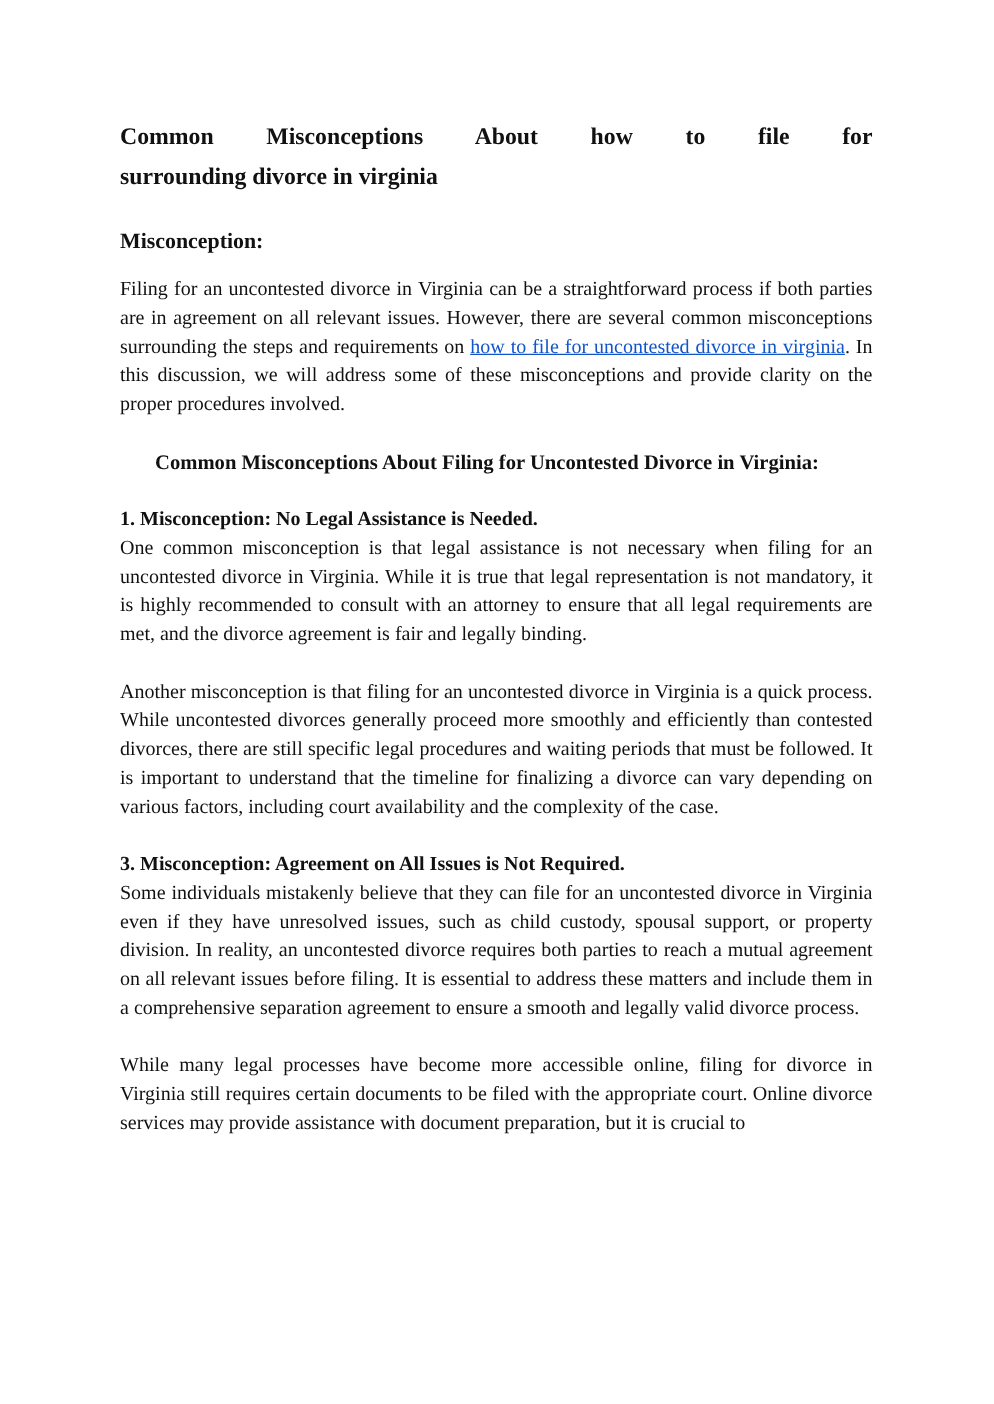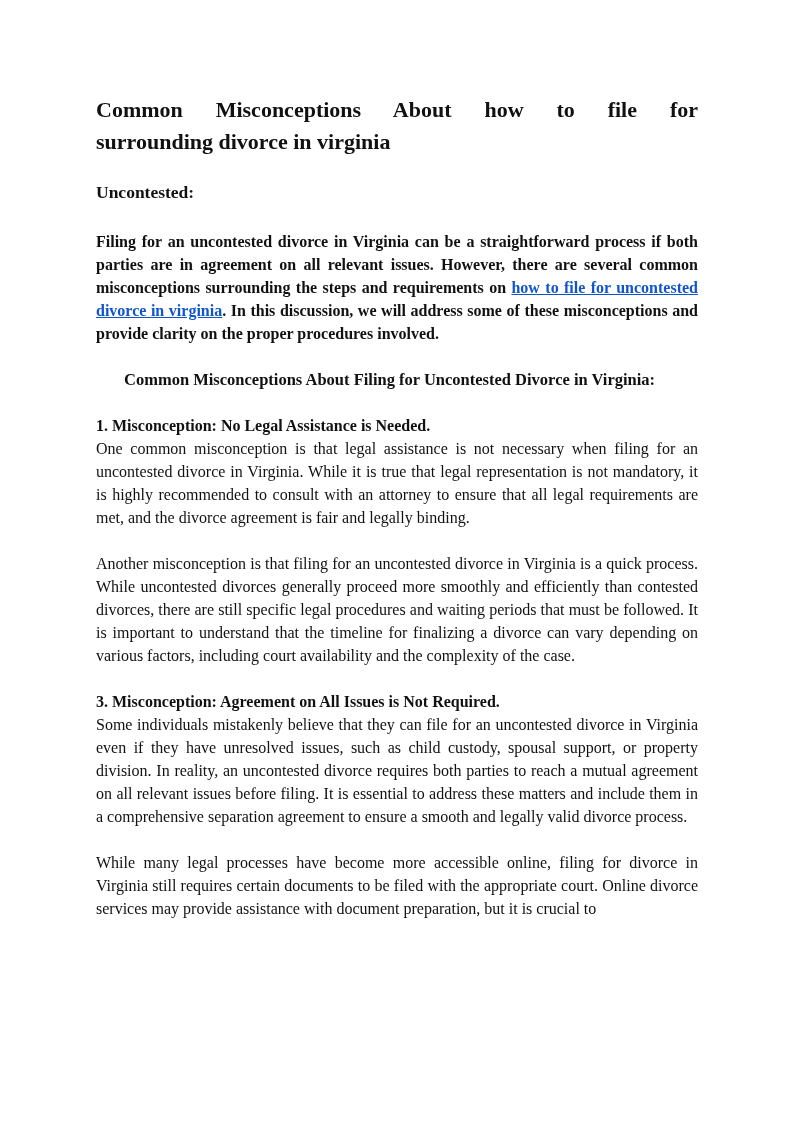--- a/index.html
+++ b/index.html
@@ -16,21 +16,21 @@
       color: #111111;
     }
     .page {
       position: absolute;
       left: 96px;
       top: 94px;
       width: 602px;
     }
     .title {
       font-weight: bold;
-      font-size: 22px;
+      font-size: 19px;
       line-height: 32px;
       margin: 0;
       text-align: justify;
       text-align-last: left;
     }
     .title .line1 {
       display: block;
       text-align: justify;
       text-align-last: justify;
     }
@@ -46,22 +46,21 @@
     .intro-heading {
       margin-top: 23px;
     }
     p {
       margin: 0;
       font-size: 16px;
       line-height: 23px;
       text-align: justify;
     }
     .intro-para {
-      margin-top: 26px;
-      font-weight: bold;
+      margin-top: 16px;
     }
     .section-heading {
       margin-top: 23px;
       font-size: 16.5px;
       margin-left: 28px;
     }
     .item {
       margin-top: 23px;
     }
     .item-title {
@@ -77,21 +76,21 @@
   </style>
 </head>
 <body>
 
 <div class="page">
   <h1 class="title">
     <span class="line1">Common Misconceptions About how to file for</span>
     <span class="line2">surrounding divorce in virginia</span>
   </h1>
 
-  <h2 class="h2 intro-heading">Uncontested:</h2>
+  <h2 class="h2 intro-heading">Misconception:</h2>
 
   <p class="intro-para"><span>Filing for an uncontested divorce in Virginia can be a straightforward process if both parties are in agreement on all relevant issues. However, there are several common misconceptions surrounding the steps and requirements on </span><a class="doc-link" href="#">how to file for uncontested divorce in virginia</a><span>. In this discussion, we will address some of these misconceptions and provide clarity on the proper procedures involved.</span></p>
 
   <h2 class="h2 section-heading">Common Misconceptions About Filing for Uncontested Divorce in Virginia:</h2>
 
   <div class="item">
     <div class="item-title">1. Misconception: No Legal Assistance is Needed.</div>
     <p>One common misconception is that legal assistance is not necessary when filing for an uncontested divorce in Virginia. While it is true that legal representation is not mandatory, it is highly recommended to consult with an attorney to ensure that all legal requirements are met, and the divorce agreement is fair and legally binding.</p>
   </div>
 

